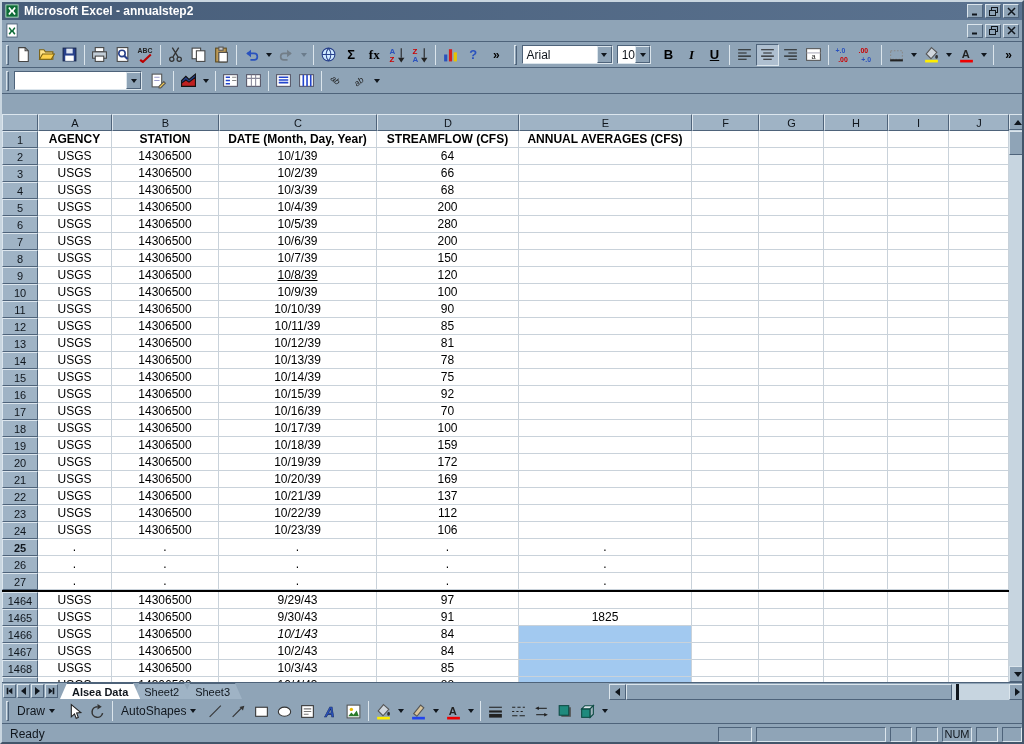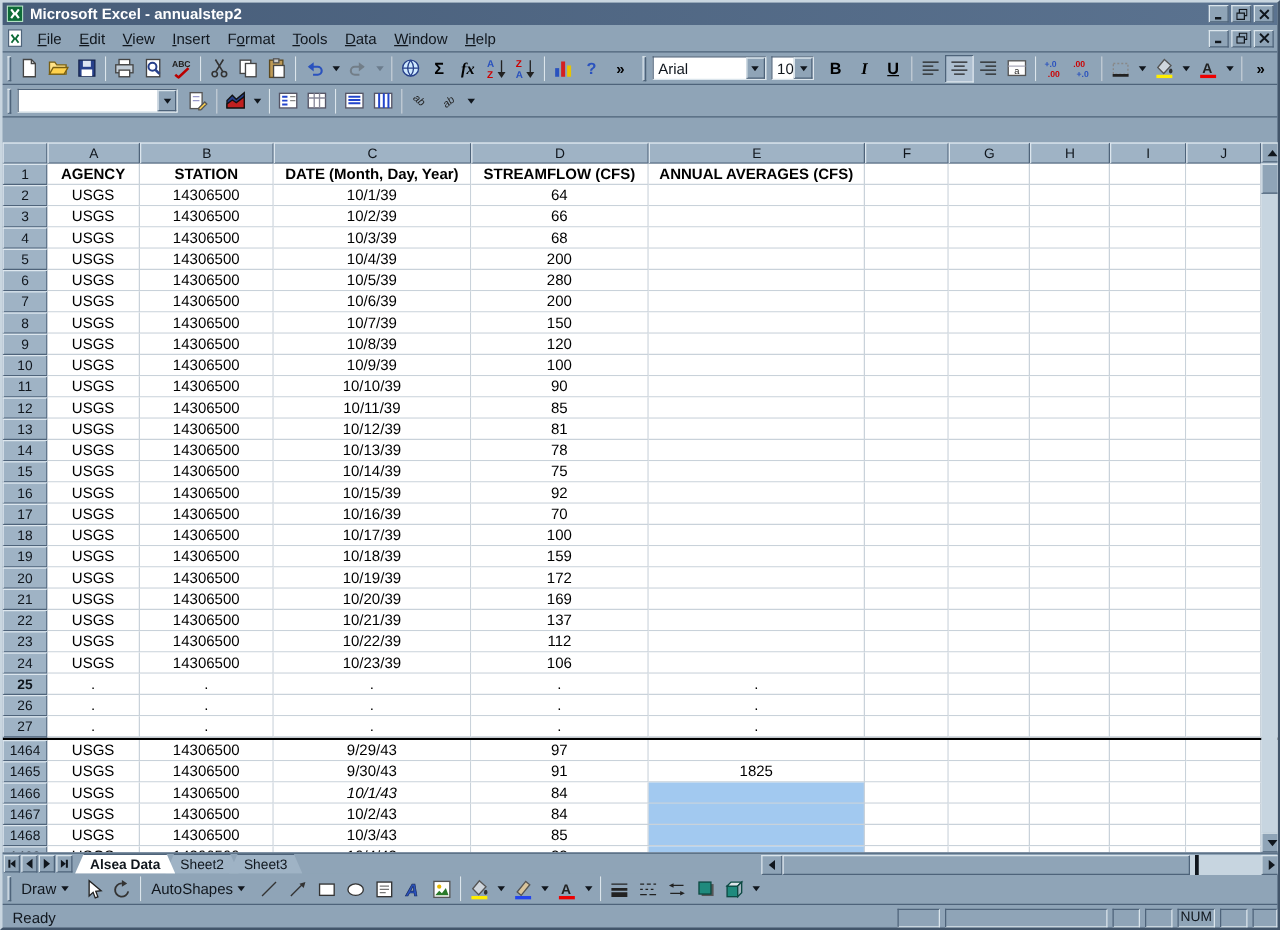--- a/index.html
+++ b/index.html
@@ -121,31 +121,20 @@
       </span>
   </div>
 
   <div id="menubar" class="abs flexc">
     <span style="display:flex;margin:0 3px 0 1px">
       <svg width="15" height="15" viewBox="0 0 16 16">
           <rect x="2" y="1" width="11" height="14" fill="#fff" stroke="#4e637a"></rect>
           <path d="M4.5 5l2.5 3.5L4.5 12M10.5 5L8 8.5l2.5 3.5" stroke="#0d6b37" stroke-width="1.6" fill="none"></path>
         </svg>
     </span>
-    <span id="menu-items" class="flexc">
-        <span class="mitem"><u>F</u>ile</span>
-        <span class="mitem"><u>E</u>dit</span>
-        <span class="mitem"><u>V</u>iew</span>
-        <span class="mitem"><u>I</u>nsert</span>
-        <span class="mitem">F<u>o</u>rmat</span>
-        <span class="mitem"><u>T</u>ools</span>
-        <span class="mitem"><u>D</u>ata</span>
-        <span class="mitem"><u>W</u>indow</span>
-        <span class="mitem"><u>H</u>elp</span>
-      </span>
     <span style="flex:1"></span>
     <span id="doc-controls" class="flexc" style="margin-right:1px">
         <span class="wbtn raised">
           <svg viewBox="0 0 9 9">
             <path d="M1 7.5h5" stroke="#10161d" stroke-width="2"></path>
           </svg>
         </span>
         <span class="wbtn raised">
           <svg viewBox="0 0 9 9" fill="none">
             <rect x="2.5" y="0.5" width="6" height="5" stroke="#10161d"></rect>
@@ -247,21 +236,21 @@
         <span class="tbtn">
           <svg viewBox="0 0 16 16" fill="none" stroke-width="1">
             <circle cx="8" cy="8" r="6" fill="#cfe9ff" stroke="#27408b"></circle>
             <path d="M2 8h12M8 2c-3 4-3 8 0 12M8 2c3 4 3 8 0 12" stroke="#27408b"></path>
           </svg>
         </span>
         <span class="tbtn">
           <span class="g" style="font-weight:bold">Σ</span>
         </span>
         <span class="tbtn">
-          <span class="g" style="font-style:italic;font-weight:bold;font-family:'Liberation Serif',serif">fx</span>
+          <span class="g" style="font-weight:bold;font-family:'Liberation Serif',serif">fx</span>
         </span>
         <span class="tbtn">
           <svg viewBox="0 0 16 16" fill="none" stroke-width="1">
             <text x="0.5" y="7.5" font-size="7.5" font-weight="bold" fill="#2a52be" stroke="none">A</text>
             <text x="0.5" y="15.5" font-size="7.5" font-weight="bold" fill="#c00" stroke="none">Z</text>
             <path d="M11.5 2v9" stroke="#222"></path>
             <path d="M11.5 15.5l-3-4.5h6z" fill="#222" stroke="none"></path>
           </svg>
         </span>
         <span class="tbtn">
@@ -569,21 +558,21 @@
           <div class="cell" style="width: 67px;"></div>
           <div class="cell" style="width: 65px;"></div>
           <div class="cell" style="width: 64px;"></div>
           <div class="cell" style="width: 61px;"></div>
           <div class="cell" style="width: 60px;"></div>
         </div>
         <div class="grow">
           <div class="rowhdr">9</div>
           <div class="cell" style="width: 74px;">USGS</div>
           <div class="cell" style="width: 107px;">14306500</div>
-          <div class="cell" style="width: 158px;">10/8/39</div>
+          <div class="cell" style="width: 158px; text-decoration: underline;">10/8/39</div>
           <div class="cell" style="width: 142px;">120</div>
           <div class="cell" style="width: 173px;"></div>
           <div class="cell" style="width: 67px;"></div>
           <div class="cell" style="width: 65px;"></div>
           <div class="cell" style="width: 64px;"></div>
           <div class="cell" style="width: 61px;"></div>
           <div class="cell" style="width: 60px;"></div>
         </div>
         <div class="grow">
           <div class="rowhdr">10</div>

